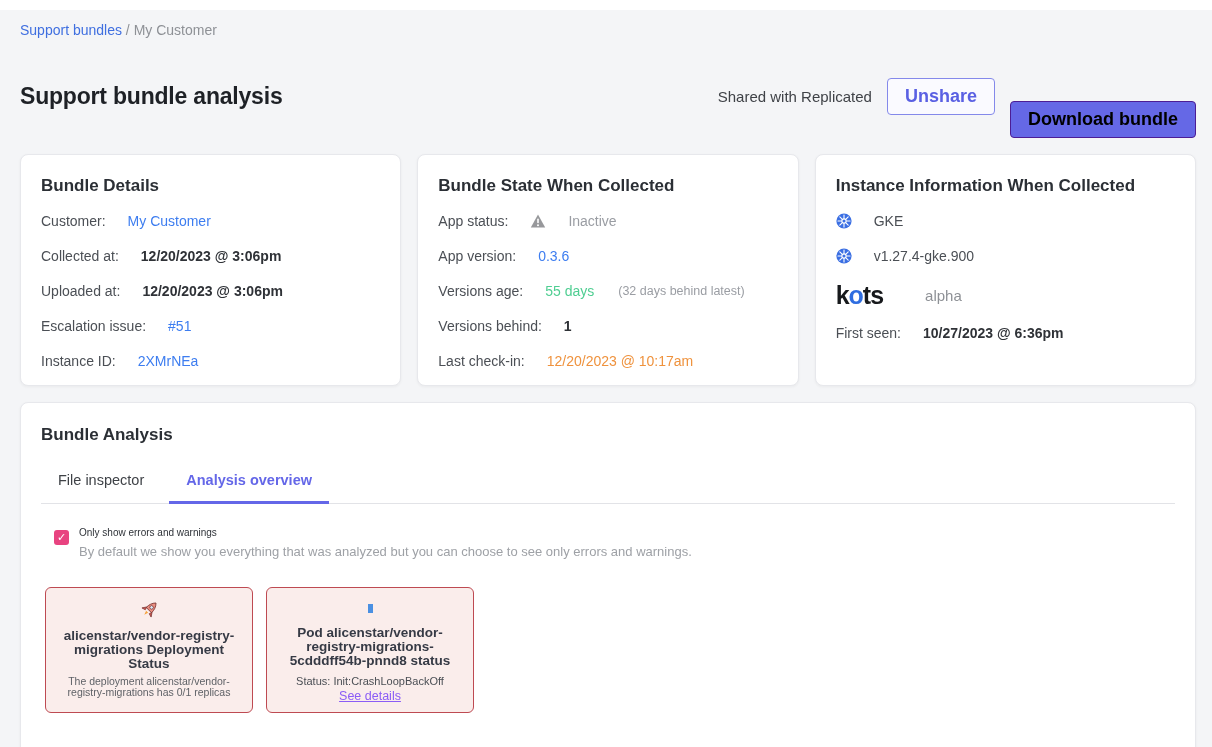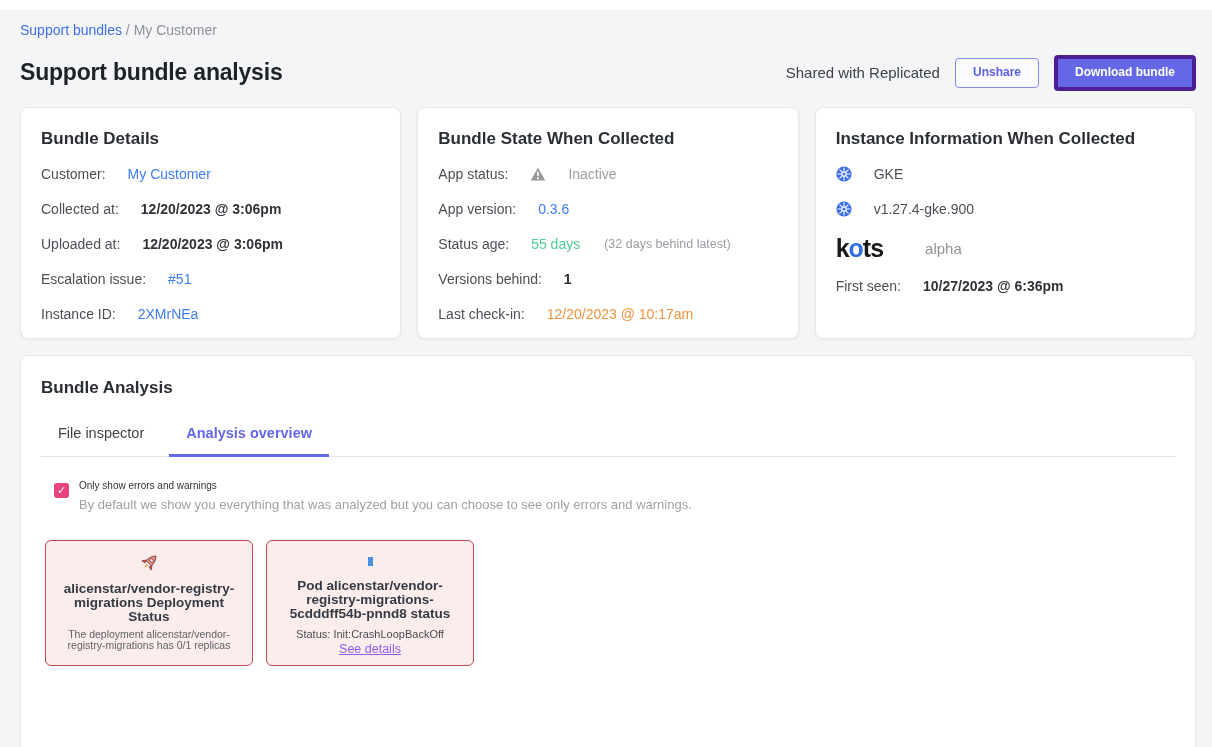--- a/index.html
+++ b/index.html
@@ -27,36 +27,37 @@
   .page-title {
     font-size: 23px;
     font-weight: 800;
     color: #1e2126;
     letter-spacing: -0.2px;
   }
   .header-actions { display: flex; align-items: center; gap: 15px; }
   .shared-text { font-size: 15px; color: #3f4247; }
   .btn {
     font-family: inherit;
-    font-size: 12px;
+    font-size: 18px;
     font-weight: 700;
     border-radius: 4px;
     padding: 7px 17px;
     cursor: pointer;
     line-height: 1.15;
   }
   .btn-outline {
     background: #fafaff;
     border: 1px solid #8489ea;
     color: #5a60e3;
   }
   .btn-solid {
     background: #6568e6;
-    border: 4px solid #4c1d95;
-    color: #ffffff;
+    border: 1px solid #4c1d95;
+    color: #000000;
+    margin-top: 46px;
   }
 
   .cards-row {
     margin: 16px 16px 0 20px;
     display: grid;
     grid-template-columns: 1fr 1fr 1fr;
     gap: 16px;
   }
   .card {
     background: #ffffff;
@@ -243,21 +244,21 @@
           <circle cx="8" cy="12.2" r="1" fill="#ffffff"></circle>
         </svg>
       </span>
       <span class="val-muted">Inactive</span>
     </div>
     <div class="info-row">
       <span>App version:</span>
       <a class="val-link">0.3.6</a>
     </div>
     <div class="info-row">
-      <span>Status age:</span>
+      <span>Versions age:</span>
       <span class="val-green">55 days</span>
       <span class="note">(32 days behind latest)</span>
     </div>
     <div class="info-row">
       <span>Versions behind:</span>
       <span class="val-bold">1</span>
     </div>
     <div class="info-row">
       <span>Last check-in:</span>
       <span class="val-orange">12/20/2023 @ 10:17am</span>

